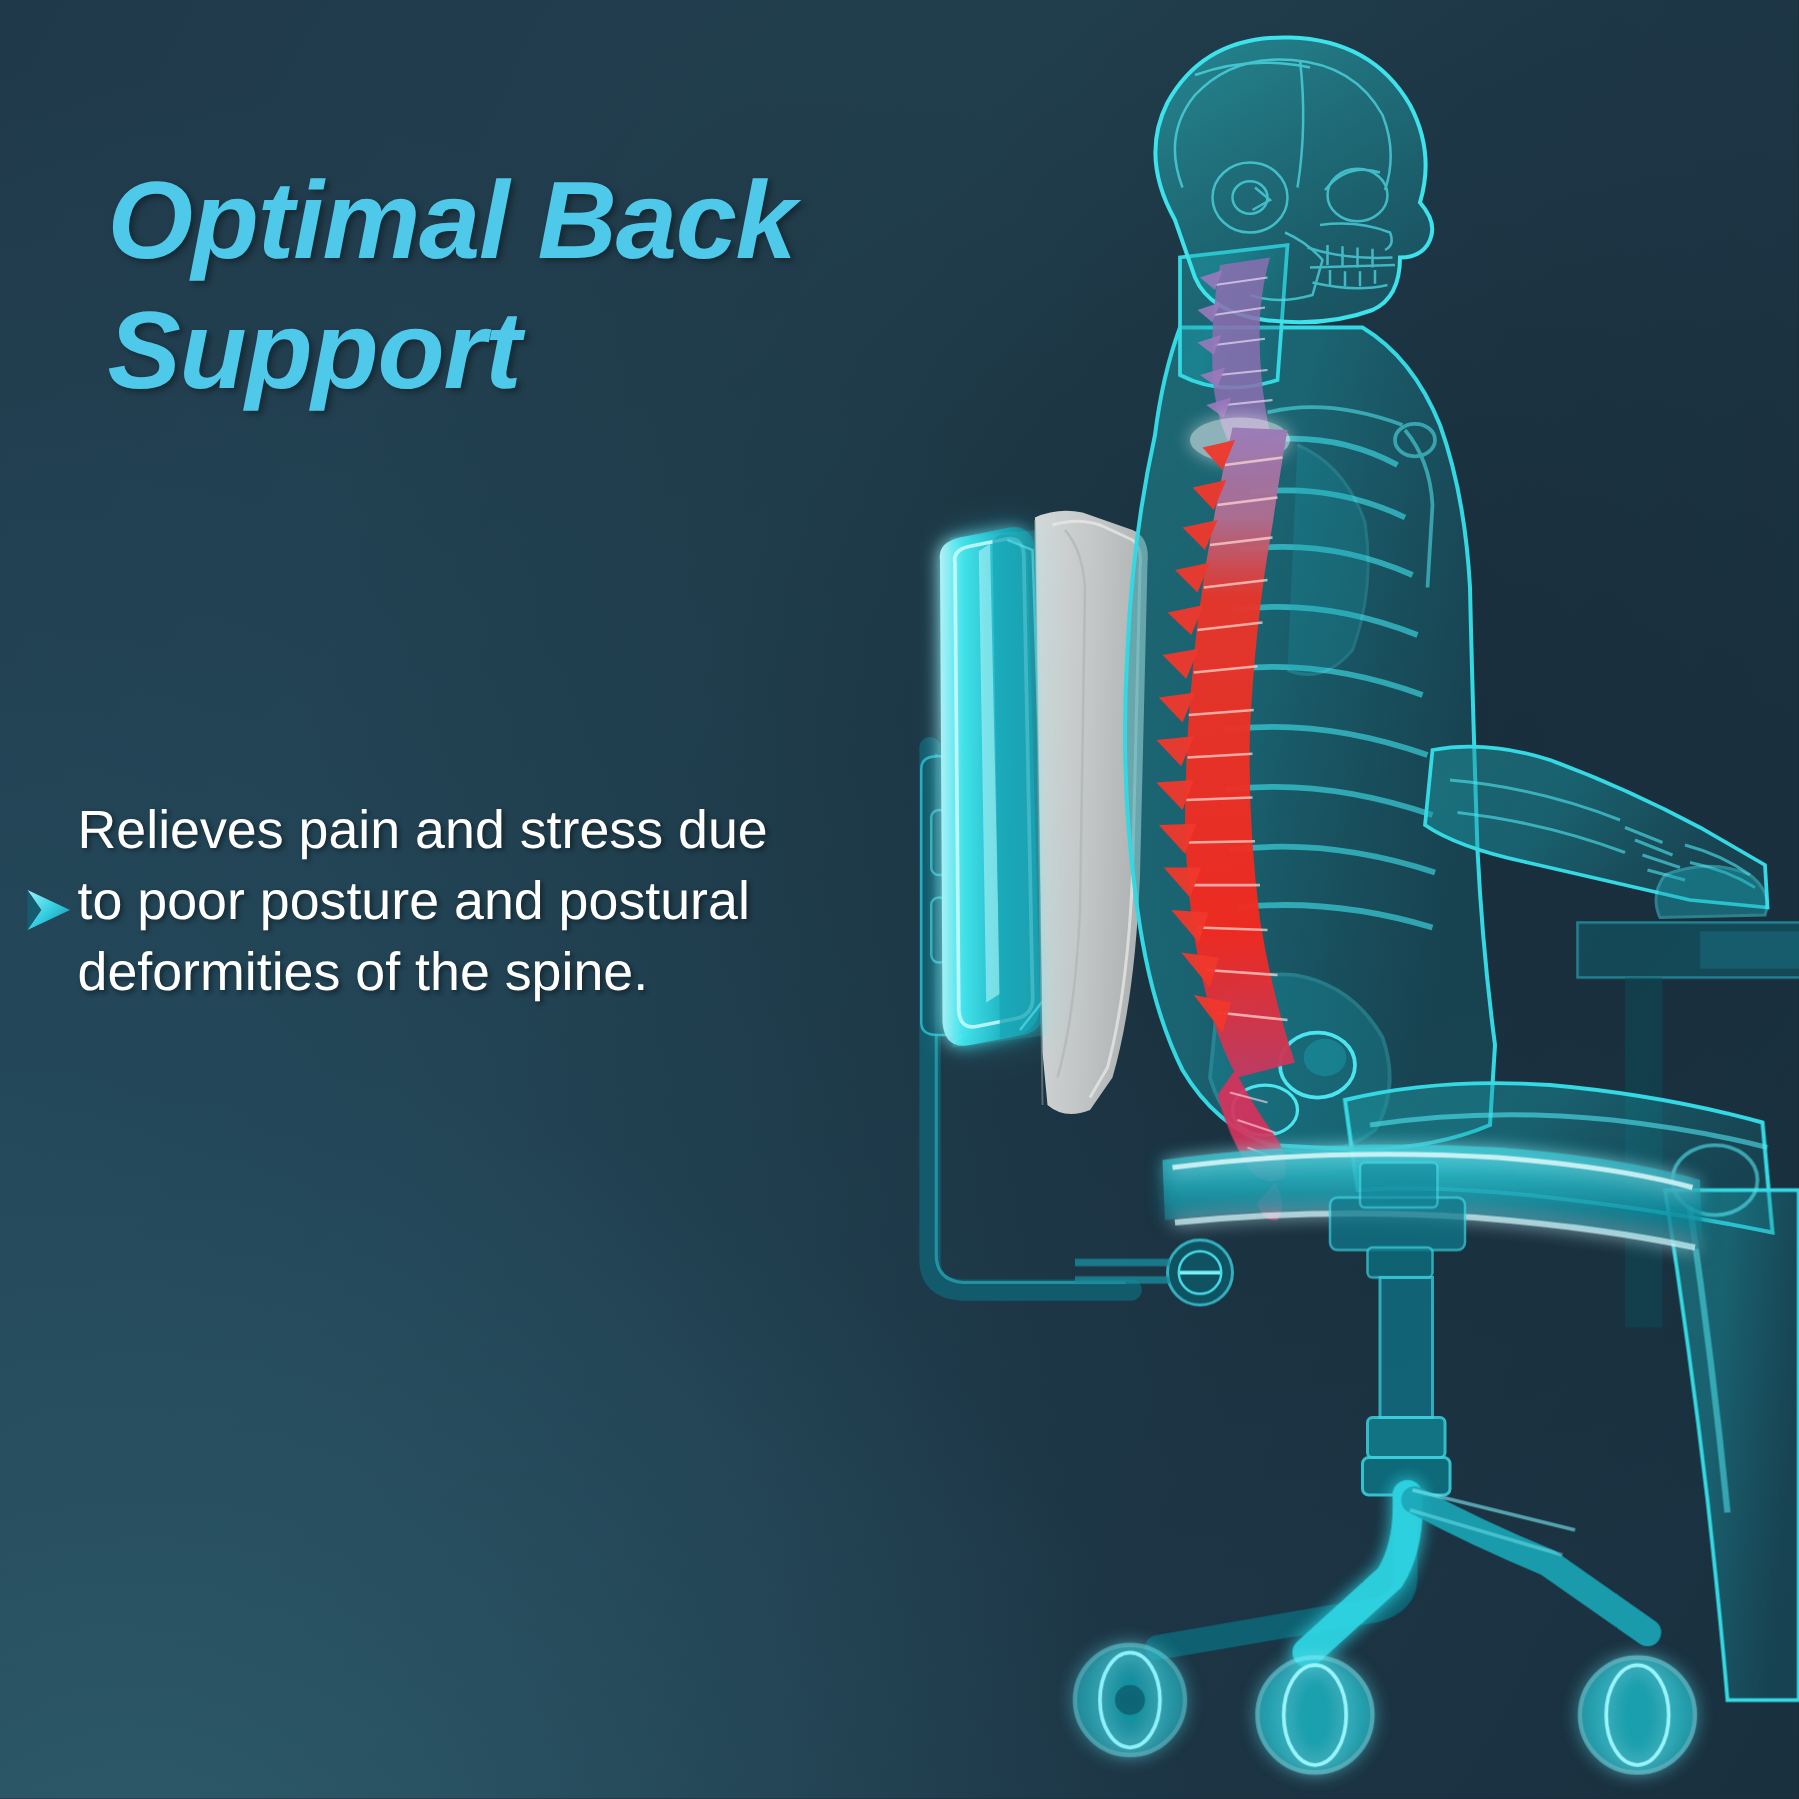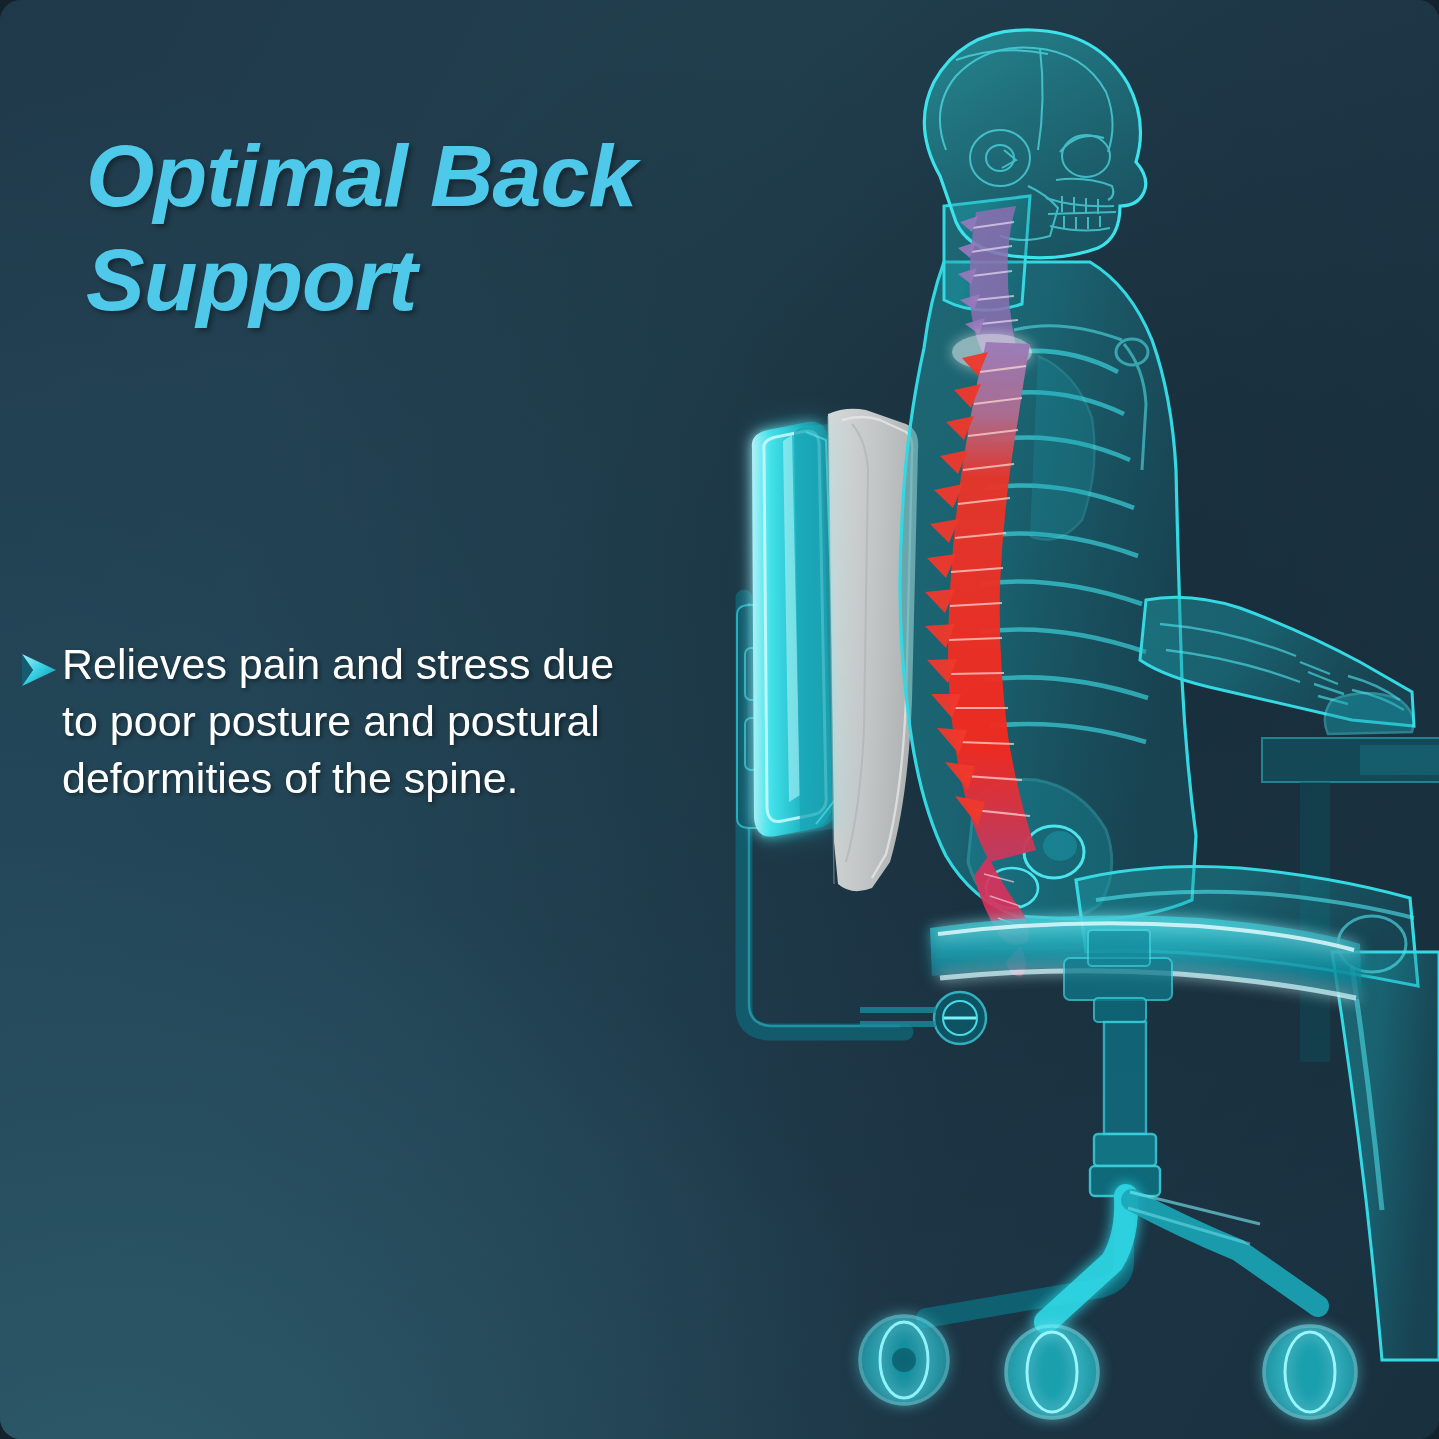--- a/index.html
+++ b/index.html
@@ -7,21 +7,20 @@
     padding: 0;
     background: #14222c;
   }
   #poster {
     position: relative;
     width: 1439px;
     height: 1439px;
     overflow: hidden;
     font-family: "Liberation Sans", sans-serif;
     background: #1d3543;
-    border-radius: 21px;
   }
 
   
   .bg-base {
     position: absolute;
     inset: 0;
     background:
       radial-gradient(ellipse 95% 80% at 8% 108%, #2d5b6b 0%, rgba(45,91,107,0) 62%),
       radial-gradient(ellipse 120% 100% at 0% 62%, #23485a 0%, rgba(35,72,90,0) 58%),
       linear-gradient(118deg, #20394a 0%, #22404f 38%, #1e3747 62%, #19303f 100%);
@@ -49,21 +48,21 @@
   }
   .bullets {
     position: absolute;
     left: 14px;
     top: 636px;
     width: 742px;
   }
   .bullet {
     position: relative;
     display: flex;
-    align-items: flex-start;
+    align-items: center;
     margin-bottom: 86px;
   }
   .bullet-marker {
     flex: 0 0 auto;
     width: 48px;
     height: 44px;
     margin-top: 12px;
     position: relative;
   }
   .bullet-marker svg { display: block; }

